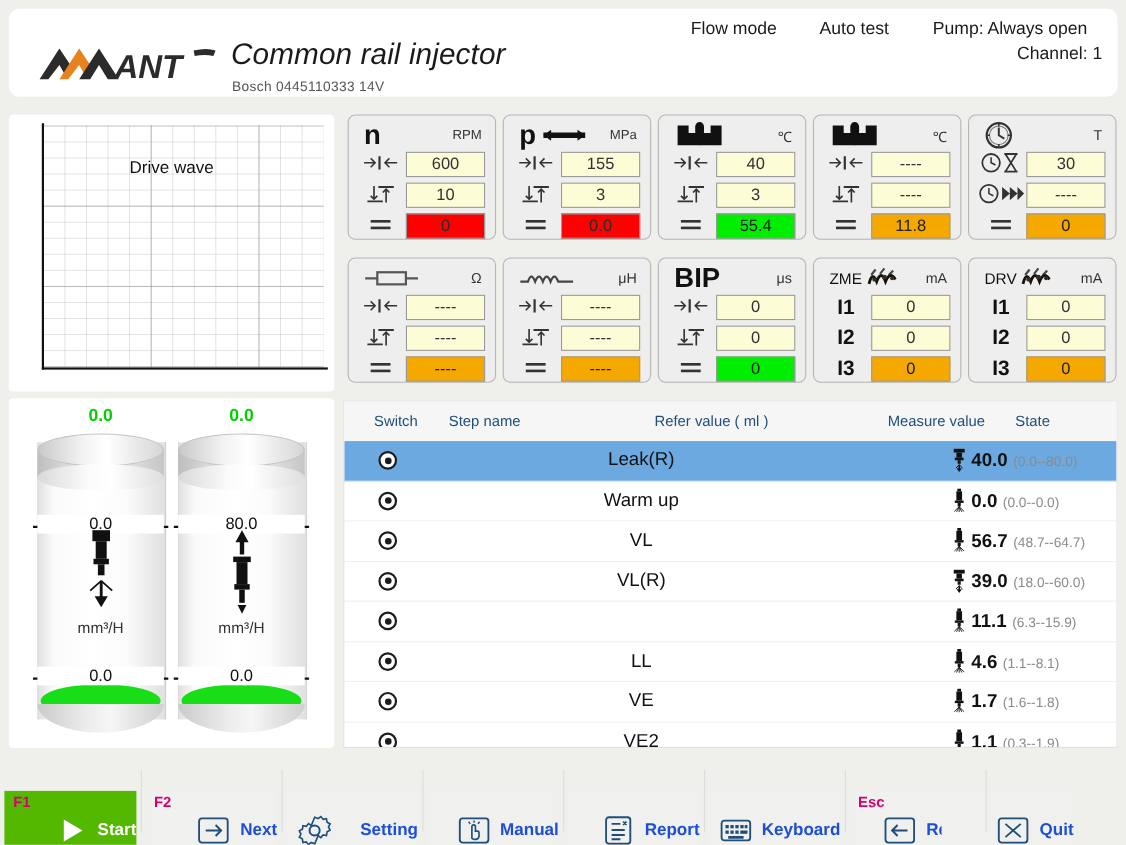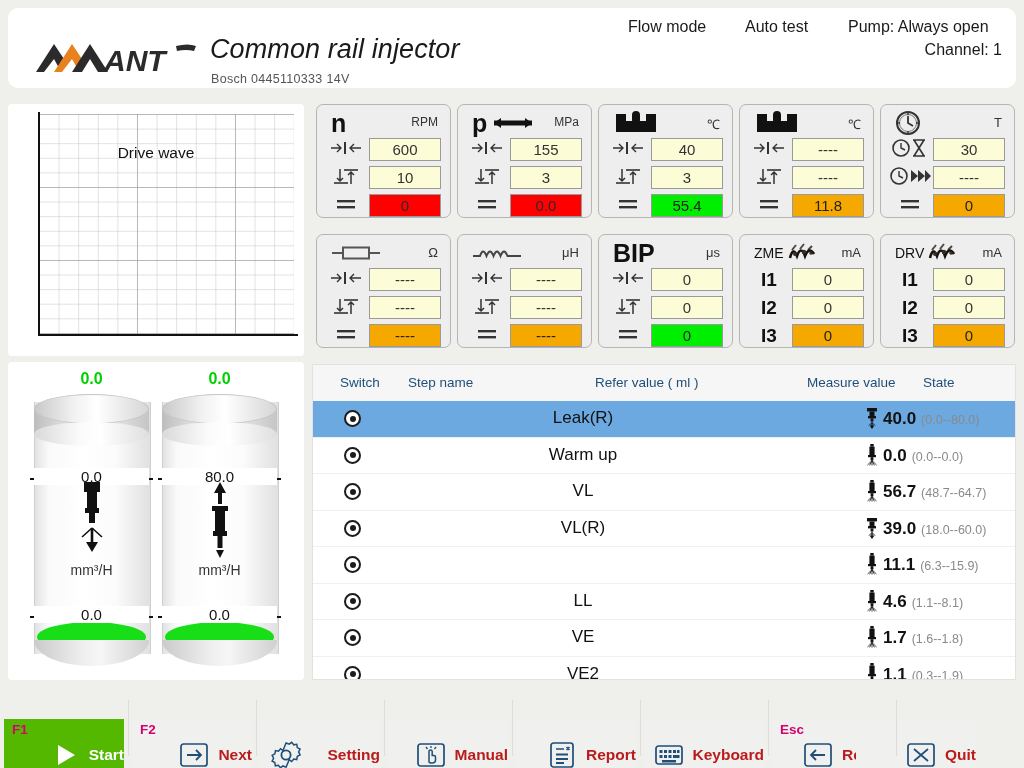--- a/index.html
+++ b/index.html
@@ -173,21 +173,21 @@
   .fbtn{
     position:absolute;top:0;height:72px;width:122px;
     background:#f0f0ee;display:flex;align-items:center;justify-content:flex-end;margin-top:27px;
   }
   .fbtn.green{background:#55b800;}
   .fkey{
     position:absolute;left:8px;top:3px;font-size:13.5px;font-weight:bold;color:#d6006e;
   }
   .fbtn.green .fkey{color:#d6006e;}
   .fico{width:30px;height:30px;margin-right:9px;flex:0 0 auto;}
-  .flbl{font-size:15.5px;font-weight:bold;color:#b91c1c;}
+  .flbl{font-size:15.5px;font-weight:bold;color:#1d4ed8;}
   .fbtn.green .flbl{color:#ffffff;}
   .fsep{position:absolute;top:8px;width:1px;height:56px;background:#dcdcdc;}
 </style>
 </head>
 <body>
 
 <div class="app">
 
   <div class="header">
     <div class="logo">

